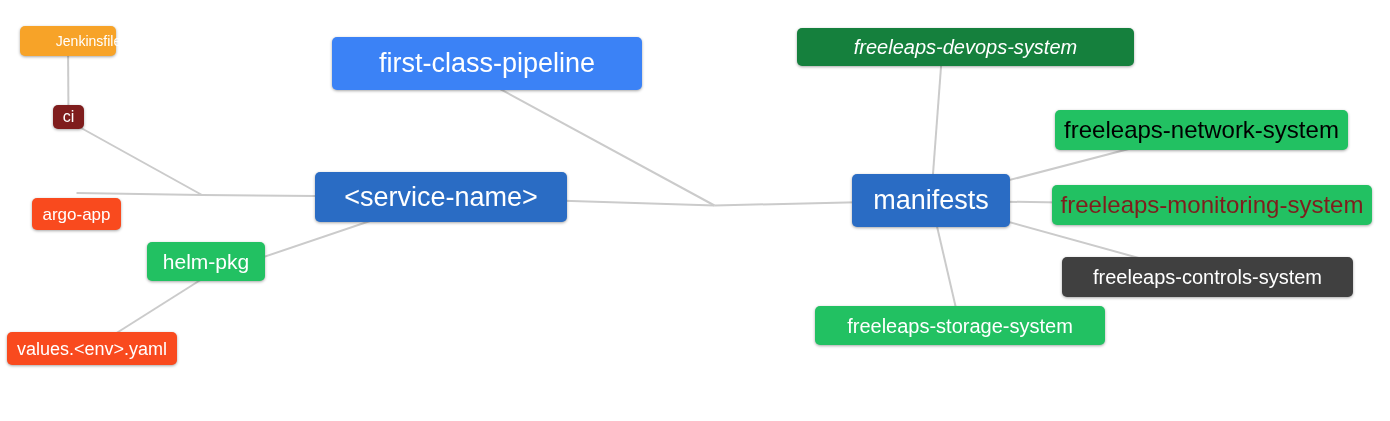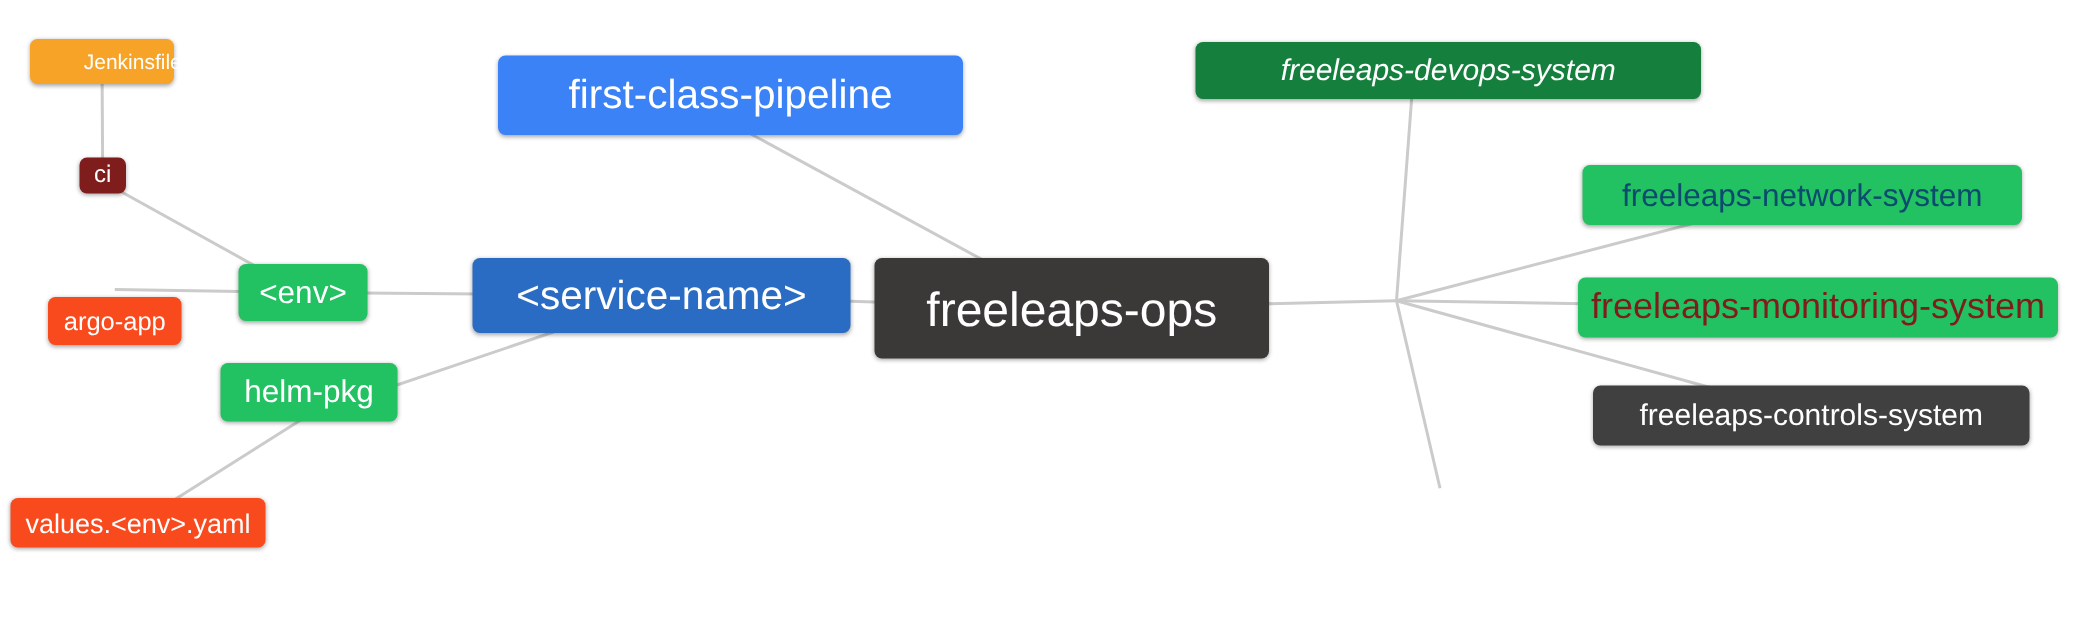--- a/index.html
+++ b/index.html
@@ -61,53 +61,53 @@
       <line x1="441" y1="197" x2="714.5" y2="205.5" stroke="#cbcbcb" stroke-width="2"></line>
       <line x1="453" y1="63.5" x2="714.5" y2="205.5" stroke="#cbcbcb" stroke-width="2"></line>
       <line x1="714.5" y1="205.5" x2="931" y2="200.5" stroke="#cbcbcb" stroke-width="2"></line>
       <line x1="931" y1="200.5" x2="942.5" y2="47" stroke="#cbcbcb" stroke-width="2"></line>
       <line x1="931" y1="200.5" x2="1201.5" y2="130" stroke="#cbcbcb" stroke-width="2"></line>
       <line x1="931" y1="200.5" x2="1212" y2="205" stroke="#cbcbcb" stroke-width="2"></line>
       <line x1="931" y1="200.5" x2="1207.5" y2="277" stroke="#cbcbcb" stroke-width="2"></line>
       <line x1="931" y1="200.5" x2="960" y2="325.5" stroke="#cbcbcb" stroke-width="2"></line>
     </svg>
   <div id="nodes">
-      <div class="node" style="left: 583px; top: 172px; width: 263px; height: 67px; background: rgb(59, 56, 56); font-size: 32px; color: rgb(255, 255, 255);">
-        <span class="label">freeleaps-ops</span>
-      </div>
       <div class="node" style="left: 314px; top: 37px; width: 310px; height: 53px; background: #3b82f6; font-size: 27px; color: rgb(255, 255, 255); margin-left: 18px;">
         <span class="label">first-class-pipeline</span>
       </div>
       <div class="node" style="left: 315px; top: 172px; width: 252px; height: 50px; background: rgb(42, 108, 196); font-size: 27px; color: rgb(255, 255, 255); text-align: right;">
         <span class="label">&lt;service-name&gt;</span>
       </div>
-      <div class="node" style="left: 159px; top: 176px; width: 86px; height: 38px; background: rgb(34, 193, 98); font-size: 21px; color: rgb(255, 255, 255);">
-        <span class="label">&lt;env&gt;</span>
+      <div class="node" style="left: 852px; top: 174px; width: 158px; height: 53px; background: rgb(42, 108, 196); font-size: 27px; color: rgb(255, 255, 255);">
+        <span class="label">manifests</span>
       </div>
       <div class="node" style="left: 147px; top: 242px; width: 118px; height: 39px; background: rgb(34, 193, 98); font-size: 21px; color: rgb(255, 255, 255);">
         <span class="label">helm-pkg</span>
       </div>
       <div class="node" style="left: 53px; top: 105px; width: 31px; height: 24px; background: #7f1d1d; font-size: 16px; color: rgb(255, 255, 255);">
         <span class="label">ci</span>
       </div>
       <div class="node" style="left: 32px; top: 177px; width: 89px; height: 32px; background: rgb(249, 74, 30); font-size: 17px; color: rgb(255, 255, 255); margin-top: 21px;">
         <span class="label">argo-app</span>
       </div>
       <div class="node" style="left: 7px; top: 332px; width: 170px; height: 33px; background: rgb(249, 74, 30); font-size: 18px; color: rgb(255, 255, 255);">
         <span class="label">values.&lt;env&gt;.yaml</span>
       </div>
       <div class="node" style="left: 20px; top: 26px; width: 96px; height: 30px; background: rgb(247, 163, 40); font-size: 14px; color: rgb(255, 255, 255); padding-left: 41px;">
         <span class="label">Jenkinsfile</span>
       </div>
       <div class="node" style="left: 797px; top: 28px; width: 337px; height: 38px; background: #15803d; font-size: 20px; color: rgb(255, 255, 255); font-style: italic;">
         <span class="label">freeleaps-devops-system</span>
       </div>
-      <div class="node" style="left: 1055px; top: 110px; width: 293px; height: 40px; background: rgb(34, 193, 98); font-size: 21px; color: #0c4a6e;">
+      <div class="node" style="left: 1055px; top: 110px; width: 293px; height: 40px; background: rgb(34, 193, 98); font-size: 24px; color: #000000;">
         <span class="label">freeleaps-network-system</span>
       </div>
       <div class="node" style="left: 1052px; top: 185px; width: 320px; height: 40px; background: rgb(34, 193, 98); font-size: 24px; color: #7f1d1d;">
         <span class="label">freeleaps-monitoring-system</span>
       </div>
       <div class="node" style="left: 1062px; top: 257px; width: 291px; height: 40px; background: #404040; font-size: 20px; color: rgb(255, 255, 255);">
         <span class="label">freeleaps-controls-system</span>
       </div>
+      <div class="node" style="left: 815px; top: 306px; width: 290px; height: 39px; background: rgb(34, 193, 98); font-size: 20px; color: rgb(255, 255, 255);">
+        <span class="label">freeleaps-storage-system</span>
+      </div>
     </div>
 </div>
 
 </body></html>

